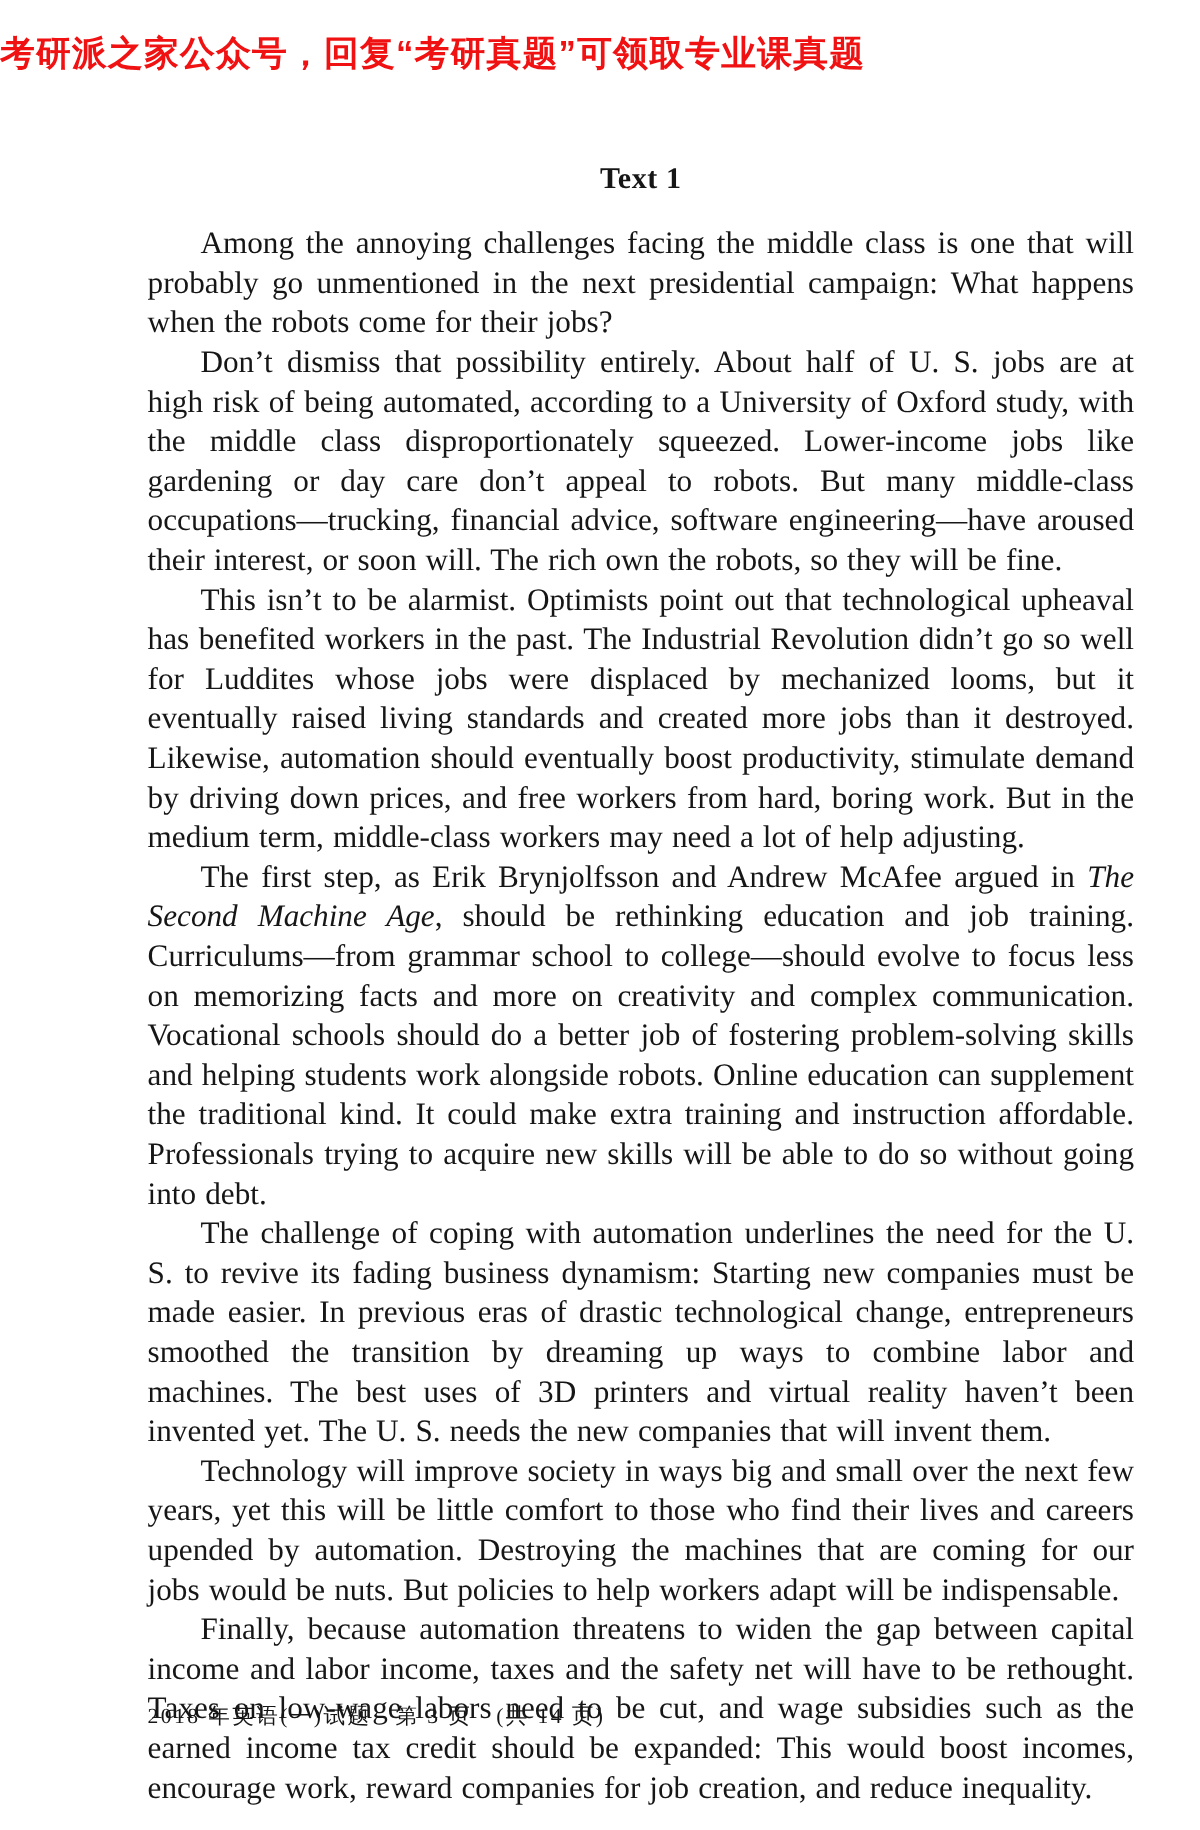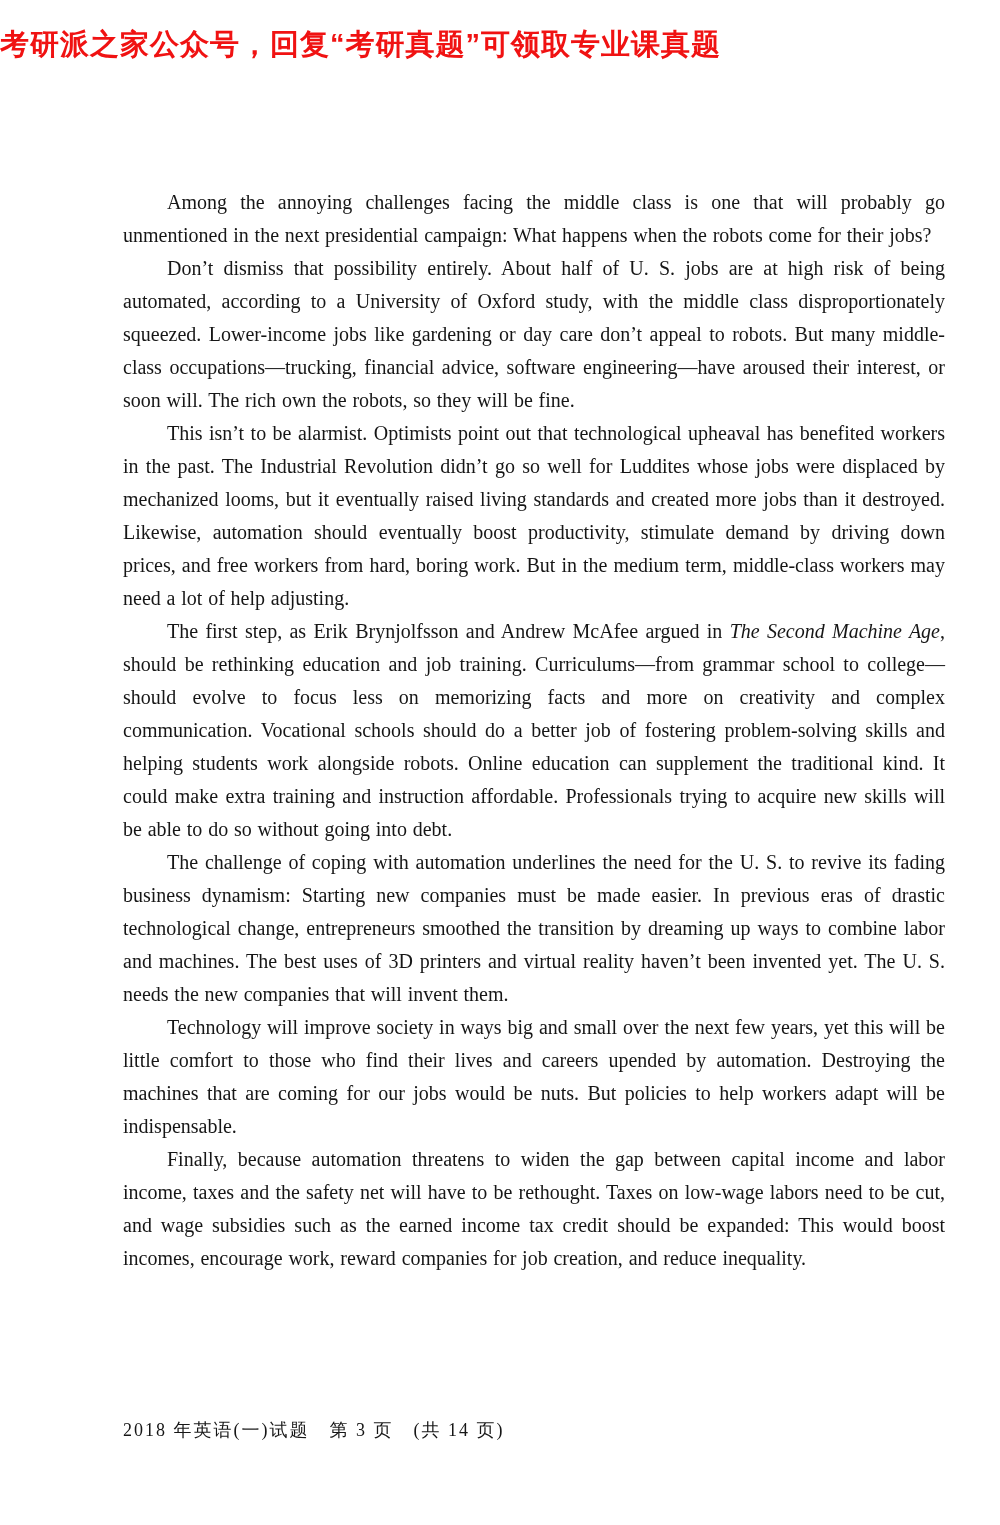--- a/index.html
+++ b/index.html
@@ -36,21 +36,21 @@
     text-align: center;
     font-size: 25px;
     font-weight: bold;
     letter-spacing: 0.5px;
   }
   .passage-body {
     position: absolute;
     top: 186px;
     left: 123px;
     width: 822px;
-    font-size: 20px;
+    font-size: 26px;
     line-height: 33px;
     text-align: justify;
     text-justify: inter-word;
     word-spacing: 0.04em;
   }
   .passage-body p {
     text-indent: 44px;
     margin: 0;
   }
   .page-footer {
@@ -64,20 +64,21 @@
     white-space: nowrap;
   }
 </style>
 </head>
 <body>
 
 <div class="page">
 
   <div class="promo-banner" style="color: rgb(240, 18, 18);">考研派之家公众号，回复“考研真题”可领取专业课真题</div>
 
+  <div class="passage-title">Text 1</div>
 
   <div class="passage-body">
       <p><span>Among the annoying challenges facing the middle class is one that will probably go unmentioned in the next presidential campaign: What happens when the robots come for their jobs?</span></p>
       <p><span>Don’t dismiss that possibility entirely. About half of U. S. jobs are at high risk of being automated, according to a University of Oxford study, with the middle class disproportionately squeezed. Lower-income jobs like gardening or day care don’t appeal to robots. But many middle-class occupations—trucking, financial advice, software engineering—have aroused their interest, or soon will. The rich own the robots, so they will be fine.</span></p>
       <p><span>This isn’t to be alarmist. Optimists point out that technological upheaval has benefited workers in the past. The Industrial Revolution didn’t go so well for Luddites whose jobs were displaced by mechanized looms, but it eventually raised living standards and created more jobs than it destroyed. Likewise, automation should eventually boost productivity, stimulate demand by driving down prices, and free workers from hard, boring work. But in the medium term, middle-class workers may need a lot of help adjusting.</span></p>
       <p><span>The first step, as Erik Brynjolfsson and Andrew McAfee argued in </span><i>The Second Machine Age</i><span>, should be rethinking education and job training. Curriculums—from grammar school to college—should evolve to focus less on memorizing facts and more on creativity and complex communication. Vocational schools should do a better job of fostering problem-solving skills and helping students work alongside robots. Online education can supplement the traditional kind. It could make extra training and instruction affordable. Professionals trying to acquire new skills will be able to do so without going into debt.</span></p>
       <p><span>The challenge of coping with automation underlines the need for the U. S. to revive its fading business dynamism: Starting new companies must be made easier. In previous eras of drastic technological change, entrepreneurs smoothed the transition by dreaming up ways to combine labor and machines. The best uses of 3D printers and virtual reality haven’t been invented yet. The U. S. needs the new companies that will invent them.</span></p>
       <p><span>Technology will improve society in ways big and small over the next few years, yet this will be little comfort to those who find their lives and careers upended by automation. Destroying the machines that are coming for our jobs would be nuts. But policies to help workers adapt will be indispensable.</span></p>
       <p><span>Finally, because automation threatens to widen the gap between capital income and labor income, taxes and the safety net will have to be rethought. Taxes on low-wage labors need to be cut, and wage subsidies such as the earned income tax credit should be expanded: This would boost incomes, encourage work, reward companies for job creation, and reduce inequality.</span></p>
     </div>

